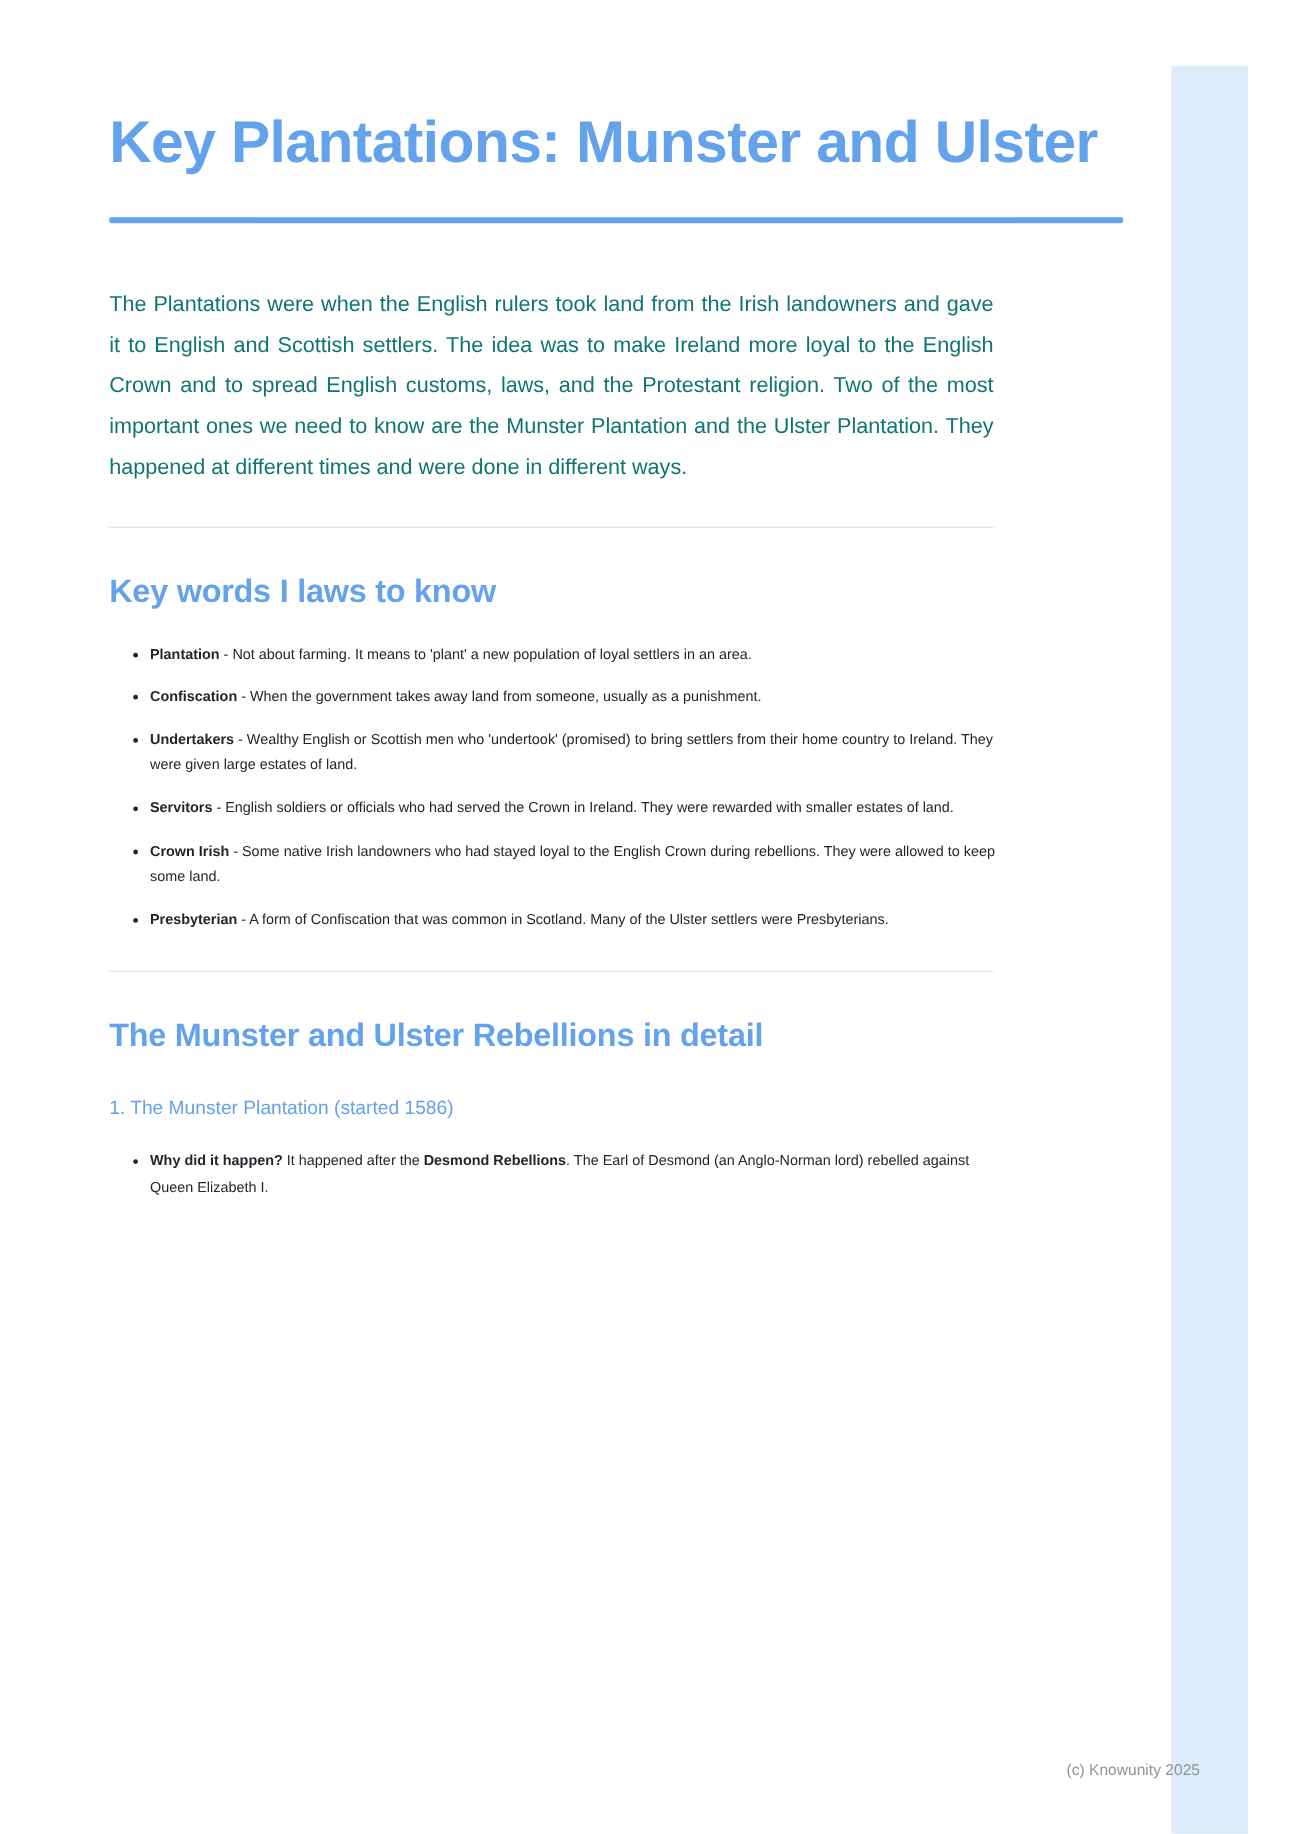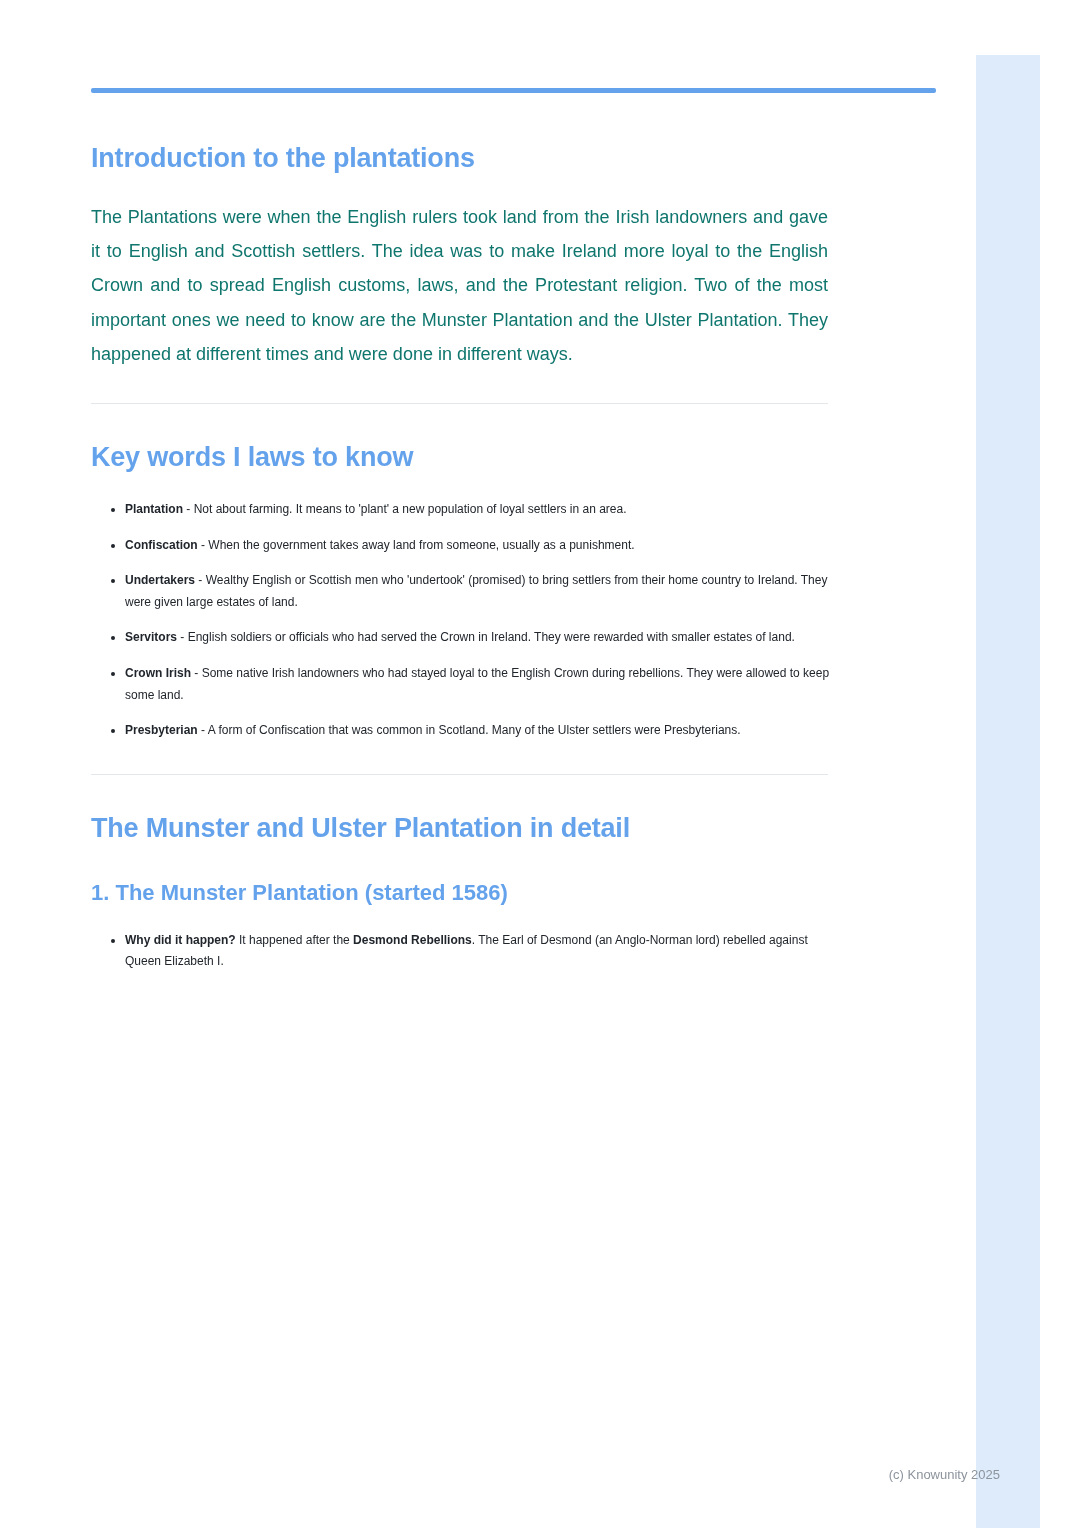--- a/index.html
+++ b/index.html
@@ -43,22 +43,22 @@
   }
   h2.section-heading {
     margin: 0 0 26px 0;
     font-size: 27px;
     font-weight: 700;
     color: #64a2ec;
     letter-spacing: -0.2px;
   }
   h3.sub-heading {
     margin: 36px 0 24px 0;
-    font-size: 22px;
-    font-weight: 700;
+    font-size: 16px;
+    font-weight: 400;
     color: #64a2ec;
   }
   p.body-paragraph {
     margin: 0;
     width: 737px;
     font-size: 18px;
     line-height: 1.9;
     text-align: justify;
     color: #0f766e;
   }
@@ -90,24 +90,24 @@
     z-index: 2;
   }
 </style>
 </head>
 <body>
 
 <div class="accent-bar"></div>
 
 <div class="content">
 
+  <h1 class="page-title">Key Plantations: Munster and Ulster</h1>
 
   <div class="title-rule"></div>
 
-  <h2 class="section-heading">Introduction to the plantations</h2>
 
   <p class="body-paragraph">The Plantations were when the English rulers took land from the Irish landowners and gave it to English and Scottish settlers. The idea was to make Ireland more loyal to the English Crown and to spread English customs, laws, and the Protestant religion. Two of the most important ones we need to know are the Munster Plantation and the Ulster Plantation. They happened at different times and were done in different ways.</p>
 
   <div class="divider"></div>
 
   <h2 class="section-heading">Key words I laws to know</h2>
 
   <ul class="bullet-list">
     <li>
       <strong>Plantation</strong><span> - Not about farming. It means to 'plant' a new population of loyal settlers in an area.</span>
@@ -124,21 +124,21 @@
     <li>
       <strong>Crown Irish</strong><span> - Some native Irish landowners who had stayed loyal to the English Crown during rebellions. They were allowed to keep some land.</span>
     </li>
     <li>
       <strong>Presbyterian</strong><span> - A form of Confiscation that was common in Scotland. Many of the Ulster settlers were Presbyterians.</span>
     </li>
   </ul>
 
   <div class="divider"></div>
 
-  <h2 class="section-heading">The Munster and Ulster Plantation in detail</h2>
+  <h2 class="section-heading">The Munster and Ulster Rebellions in detail</h2>
 
   <h3 class="sub-heading">1. The Munster Plantation (started 1586)</h3>
 
   <ul class="bullet-list">
     <li>
       <strong>Why did it happen?</strong><span> It happened after the </span><strong>Desmond Rebellions</strong><span>. The Earl of Desmond (an Anglo-Norman lord) rebelled against Queen Elizabeth I.</span>
     </li>
   </ul>
 
 </div>

